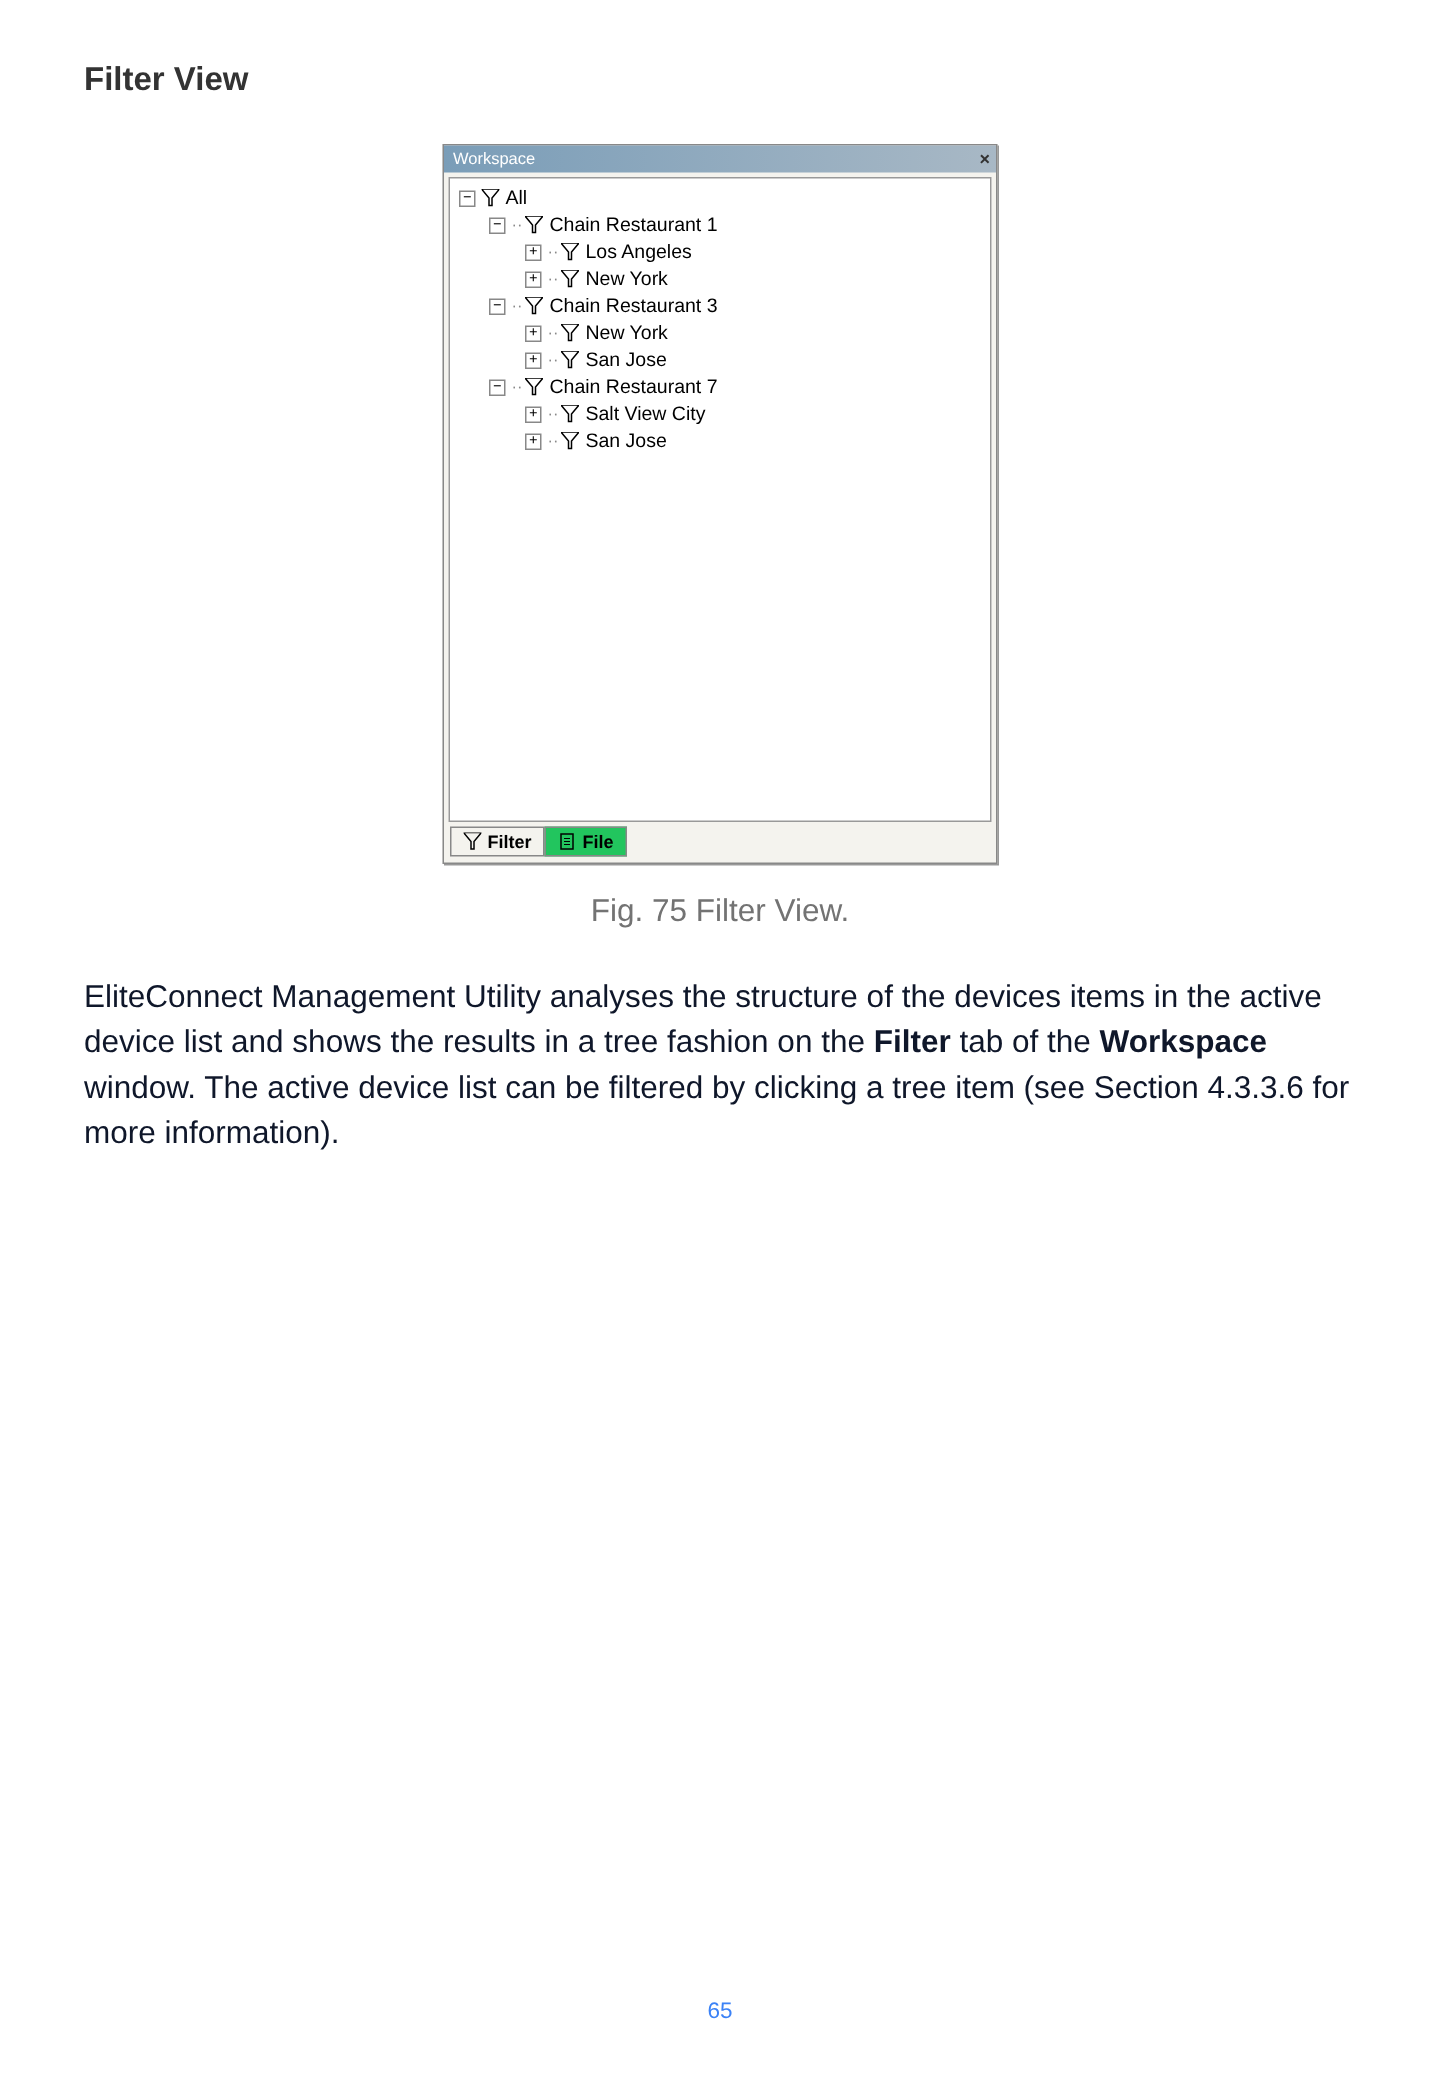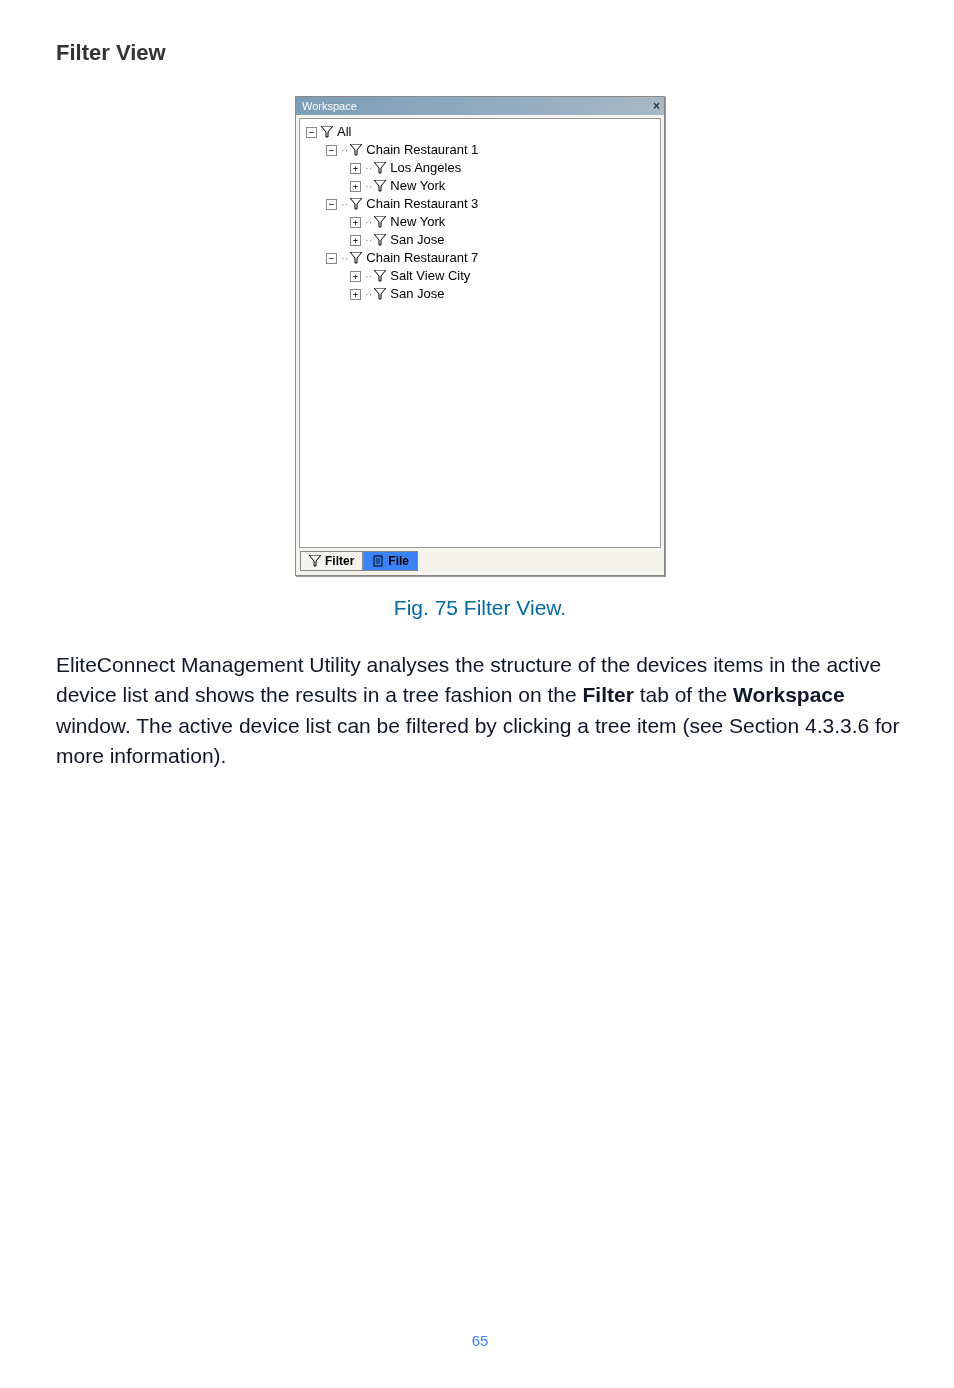--- a/index.html
+++ b/index.html
@@ -100,37 +100,37 @@
   .indent-2 { padding-left: 48px; }
   .tabbar {
     display: flex;
     align-items: flex-end;
     padding: 0 4px 4px 4px;
     gap: 0;
   }
   .tab {
     border: 1px solid #888;
     border-top: 1px solid #888;
-    background: #3b82f6;
+    background: #22c55e;
     font-size: 12px;
     font-weight: bold;
     padding: 2px 8px;
     display: flex;
     align-items: center;
     gap: 4px;
     color: #000;
   }
   .tab .tab-icon { width: 12px; height: 12px; display:inline-block; }
   .tab.active {
     background: #f4f3ee;
   }
   .figcaption {
     text-align: center;
     font-size: 21px;
-    color: #0369a1;
+    color: #737373;
     margin: 18px 0 30px 0;
   }
   .body-text {
     font-size: 21px;
     line-height: 1.45;
     color: #0f172a;
     margin-bottom: 40px;
   }
   .body-text .bold { font-weight: bold; }
   .pagenum {

